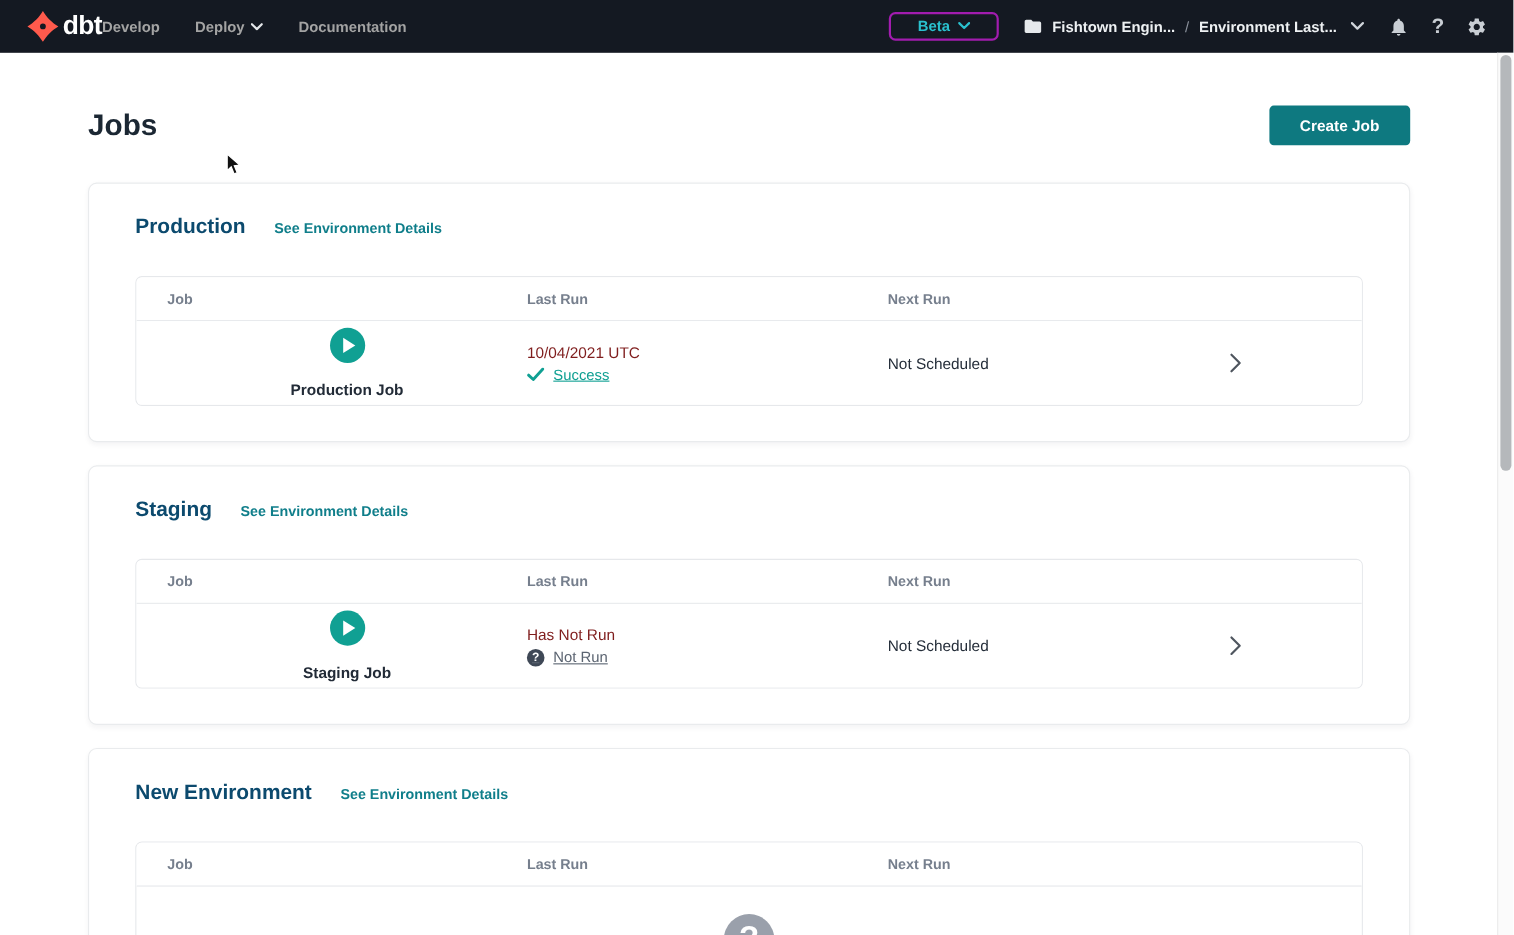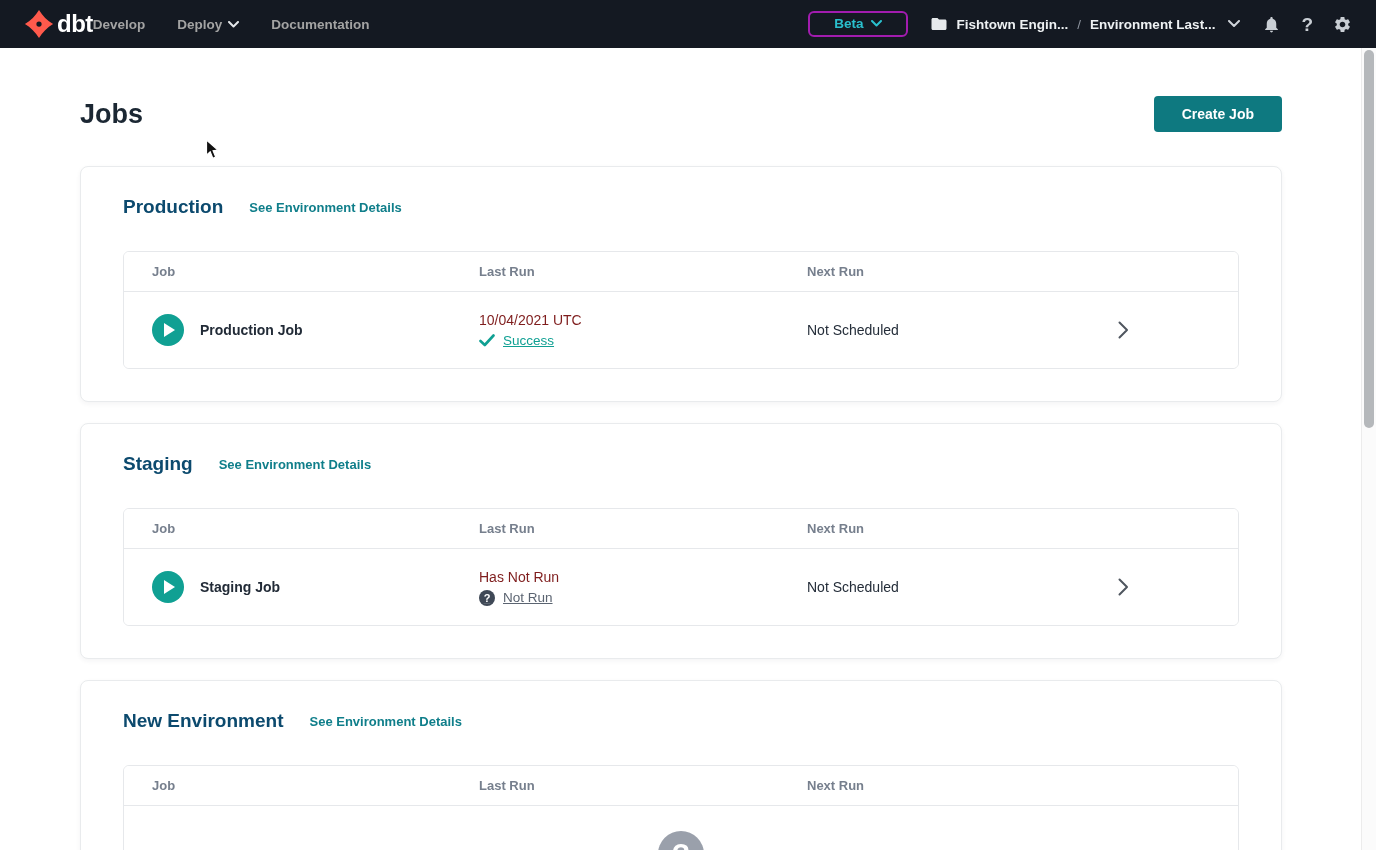--- a/index.html
+++ b/index.html
@@ -40,21 +40,21 @@
   .section-head { display:flex; align-items:center; gap:26px; margin-bottom:32px; }
   .section-title { font-size:19px; font-weight:700; color:#0c4a6e; line-height:24px; }
   .details-link { font-size:13px; font-weight:700; color:#0f7e8a; cursor:pointer; }
 
   .job-table { border:1px solid #e6e8eb; border-radius:6px; overflow:hidden; }
   .thead, .trow { display:grid; grid-template-columns:327px 328px 1fr 120px;
                   align-items:center; padding-left:28px; }
   .thead { height:40px; border-bottom:1px solid #e6e8eb; color:#767f8d;
            font-size:13px; font-weight:600; background:#fff; }
   .trow { height:76px; cursor:pointer; background:#fff; }
-  .job-cell { display:flex; align-items:center; gap:16px; }
+  .job-cell { display:flex; align-items:center; gap:16px;flex-direction:column; }
   .play-btn { width:32px; height:32px; border-radius:50%; background:#10a093;
               display:flex; align-items:center; justify-content:center; cursor:pointer;
               flex:none; border:none; }
   .play-tri { width:0; height:0; border-left:11px solid #fff;
               border-top:7px solid transparent; border-bottom:7px solid transparent;
               margin-left:3px; }
   .job-name { font-size:14px; font-weight:700; color:#222b37; }
   .lastrun-cell { display:flex; flex-direction:column; gap:5px; }
   .lastrun-date { font-size:14px; color:#7f1d1d; }
   .status-line { display:flex; align-items:center; gap:8px; font-size:13.5px;text-decoration:underline; }

